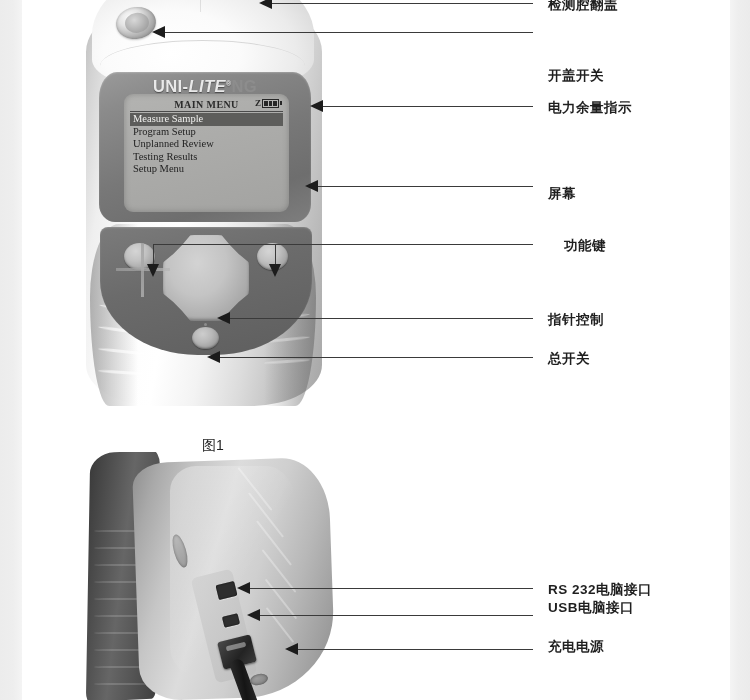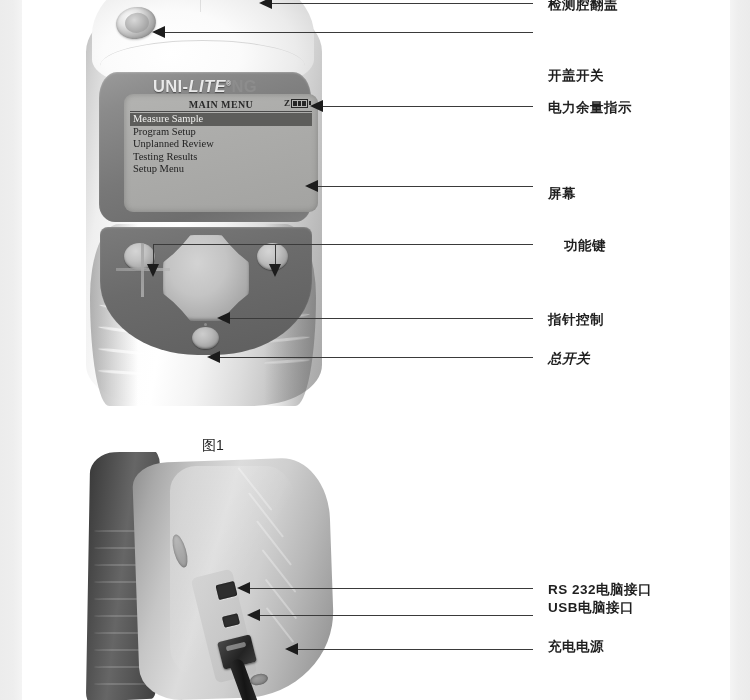--- a/index.html
+++ b/index.html
@@ -70,21 +70,21 @@
     background:linear-gradient(160deg,#9a9a9a 0%,#8b8b8b 18%,#787878 52%,#6e6e6e 78%,#7e7e7e 100%);
     box-shadow:inset 0 1px 2px rgba(255,255,255,.24);}
   .brand{position:absolute;left:0;top:5px;width:212px;text-align:center;
     font-size:16.5px;font-weight:bold;letter-spacing:.4px;color:#e9e9e9;
     text-shadow:0 1px 1px rgba(0,0,0,.45);font-style:normal;}
   .brand i{font-style:italic;font-weight:bold;}
   .brand sup{font-size:7px;vertical-align:super;}
   .brand .ghost{color:#8d8d8d;text-shadow:none;}
 
   
-  .lcd{position:absolute;left:46px;top:100px;width:194px;height:118px;
+  .lcd{position:absolute;left:46px;top:100px;width:165px;height:118px;
     border-radius:9px;
     background:linear-gradient(165deg,#b3b3b1 0%,#acacaa 40%,#a3a3a1 100%);
     box-shadow:inset 0 0 6px rgba(0,0,0,.22);
     padding:3px 6px 0 6px;overflow:hidden;}
   .lcd-title{text-align:center;font-family:"Liberation Serif","DejaVu Serif",serif;
     font-size:10px;font-weight:bold;color:#2b2b2b;letter-spacing:.4px;
     margin-top:2px;line-height:11px;}
   .lcd-rule{height:1.3px;background:#4a4a4a;margin:1px 0 0 0;}
   .lcd-batt{position:absolute;right:7px;top:4px;display:flex;align-items:center;gap:1px;}
   .batt-z{font-family:"Liberation Serif",serif;font-size:9px;font-weight:bold;color:#272727;}
@@ -281,21 +281,21 @@
   <div class="vline" style="left:275px;top:244px;height:22px;"></div>
   <div class="arrow-d" style="left:269px;top:264px;"></div>
   <div class="lbl" style="left:564px;top:237px;">功能键</div>
 
   <div class="lline" style="left:228px;top:318px;width:305px;"></div>
   <div class="arrow-l" style="left:217px;top:312px;"></div>
   <div class="lbl" style="left:548px;top:311px;">指针控制</div>
 
   <div class="lline" style="left:218px;top:357px;width:315px;"></div>
   <div class="arrow-l" style="left:207px;top:351px;"></div>
-  <div class="lbl" style="left:548px;top:350px;font-style:italic;">总开关</div>
+  <div class="lbl" style="left:548px;top:350px;">总开关</div>
 
   <div class="caption" style="left:202px;top:437px;">图1</div>
 
   <div class="dev-bot">
     <div class="b-handle"></div>
     <div class="b-handle-ribs">
       <i style="top:0px;"></i>
       <i style="top:17px;"></i>
       <i style="top:34px;"></i>
       <i style="top:51px;"></i>

